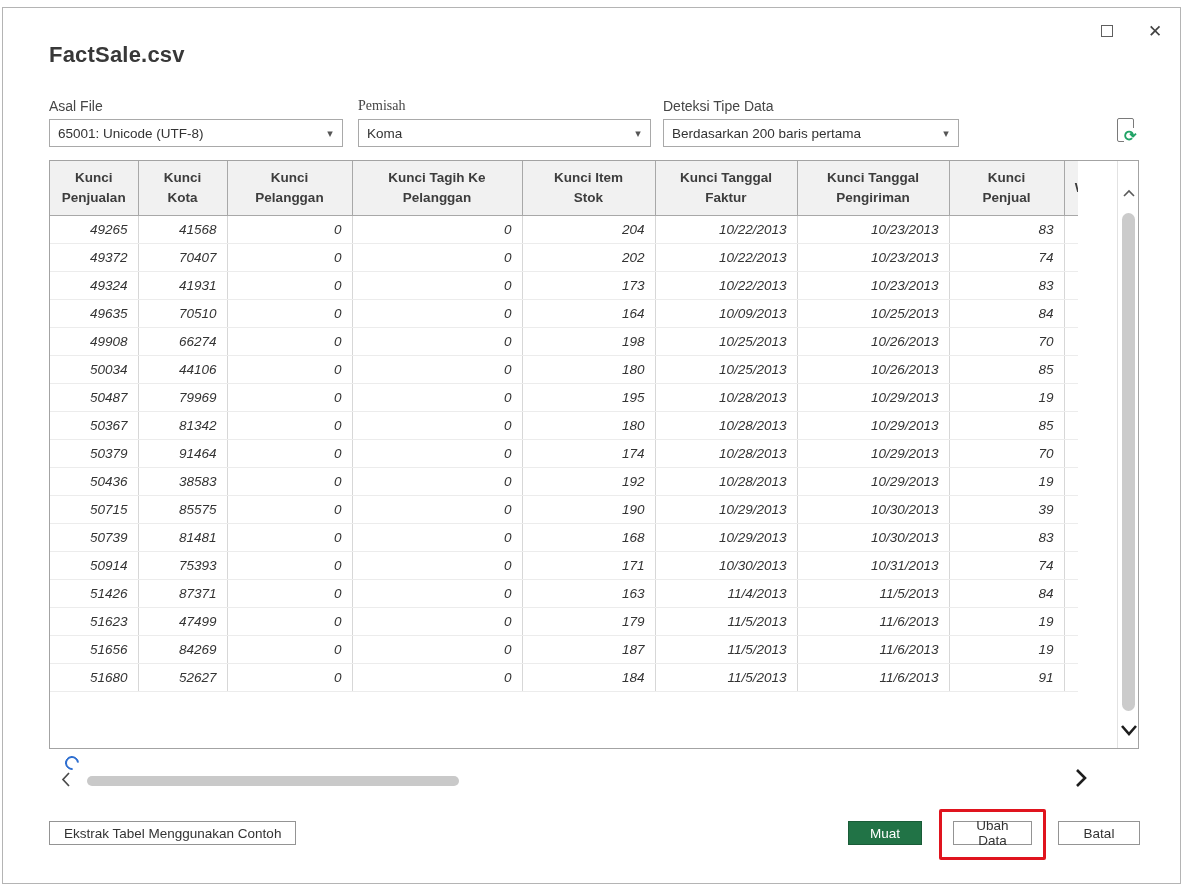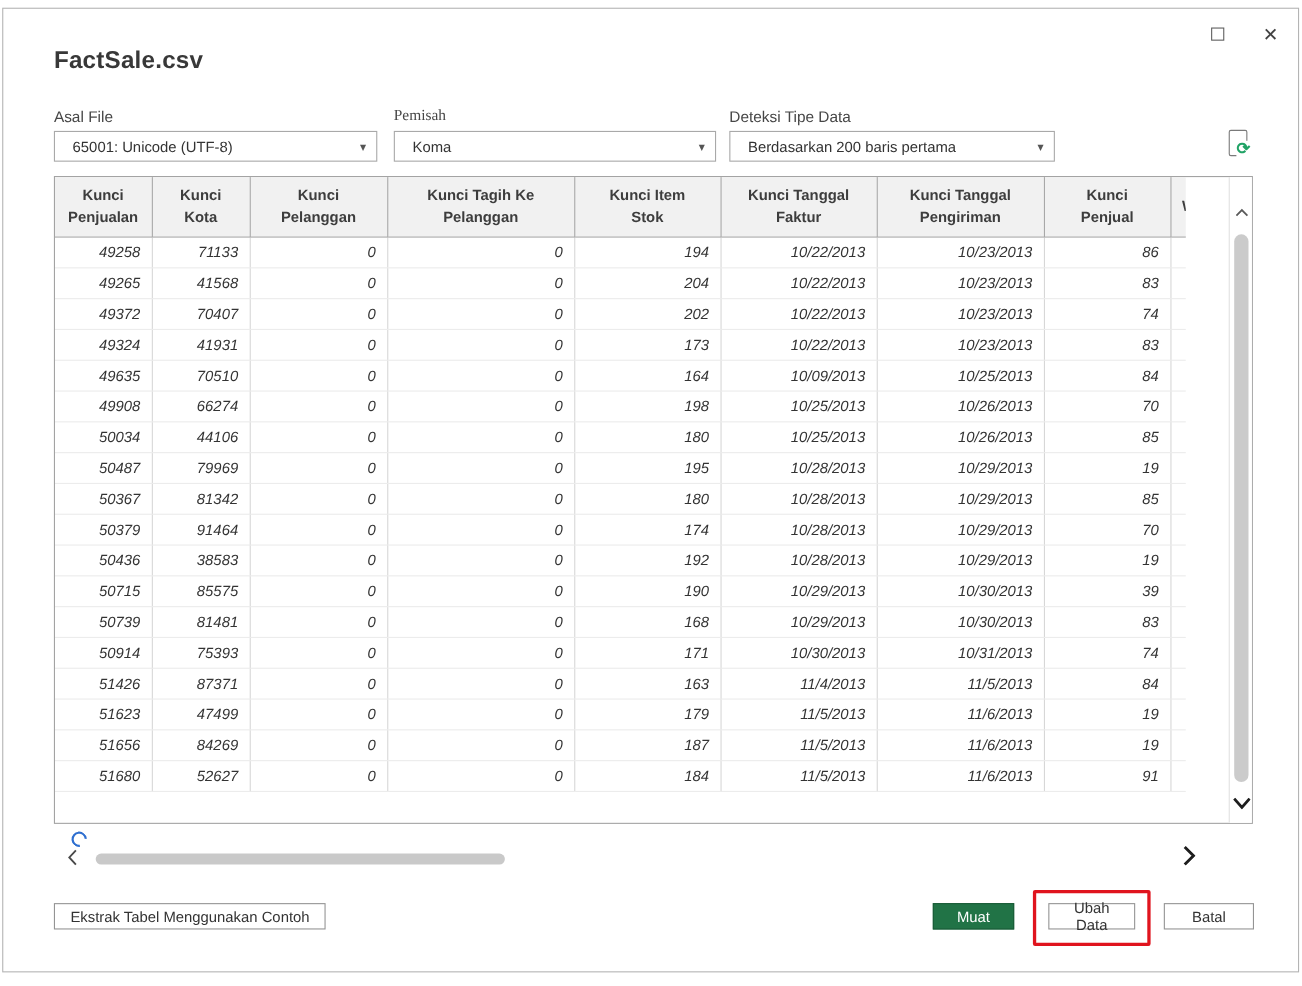--- a/index.html
+++ b/index.html
@@ -10,21 +10,21 @@
   .win-controls { position:absolute; top:12px; right:14px; display:flex; align-items:center; gap:26px; }
   .win-btn { width:22px; height:22px; display:flex; align-items:center; justify-content:center; cursor:pointer; color:#4d4d4d; }
   .max-square { width:12px; height:12px; border:1.5px solid #5f5f5f; display:block; }
   .close-glyph { font-size:17px; line-height:1; color:#424242; }
 
   .page-title { position:absolute; left:46px; top:34px; font-size:22px; font-weight:700; color:#383838; letter-spacing:.2px; }
 
   
   .field-label { position:absolute; top:90px; font-size:14px; color:#464646; }
   .dropdown { position:absolute; top:111px; height:28px; border:1px solid #a9a9a9; background:#fff; display:flex; align-items:center; cursor:pointer; }
-  .dropdown .value { flex:1; font-size:13.5px; color:#333; padding:0 8px; white-space:nowrap; overflow:hidden;margin-left:8px; }
+  .dropdown .value { flex:1; font-size:13.5px; color:#333; padding:0 8px; white-space:nowrap; overflow:hidden; }
   .dropdown .chev { width:24px; text-align:center; font-size:11px; color:#555; }
 
   
   .refresh-file { position:absolute; left:1112px; top:110px; width:26px; height:30px; cursor:pointer; }
   .doc-shape { position:absolute; left:2px; top:0; width:17px; height:24px; border:1.5px solid #7a7a7a; border-radius:2px; background:#fff; }
   .refresh-glyph { position:absolute; left:9px; top:10px; font-size:15px; font-weight:700; color:var(--refresh-green,#21a366); background:#fff; line-height:1; }
 
   
   .table-frame { position:absolute; left:46px; top:152px; width:1090px; height:589px; border:1px solid #a3a3a3; display:flex; background:#fff;gap:39px; }
   .table-area { width:1066px; overflow:hidden; }
@@ -122,31 +122,20 @@
 Faktur</th>
               <th>Kunci Tanggal
 Pengiriman</th>
               <th>Kunci
 Penjual</th>
               <th>WWI</th>
             </tr>
           </thead>
         <tbody>
             <tr>
-              <td>49258</td>
-              <td>71133</td>
-              <td>0</td>
-              <td>0</td>
-              <td>194</td>
-              <td>10/22/2013</td>
-              <td>10/23/2013</td>
-              <td>86</td>
-              <td></td>
-            </tr>
-            <tr>
               <td>49265</td>
               <td>41568</td>
               <td>0</td>
               <td>0</td>
               <td>204</td>
               <td>10/22/2013</td>
               <td>10/23/2013</td>
               <td>83</td>
               <td></td>
             </tr>

